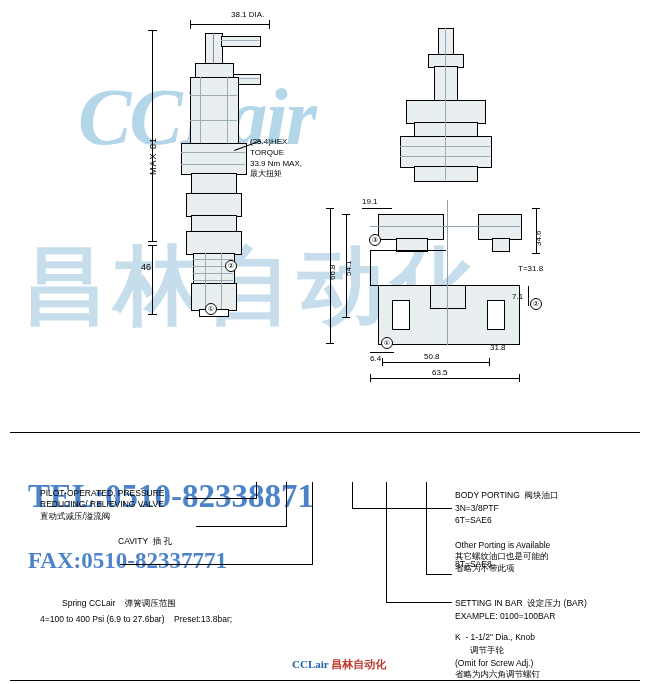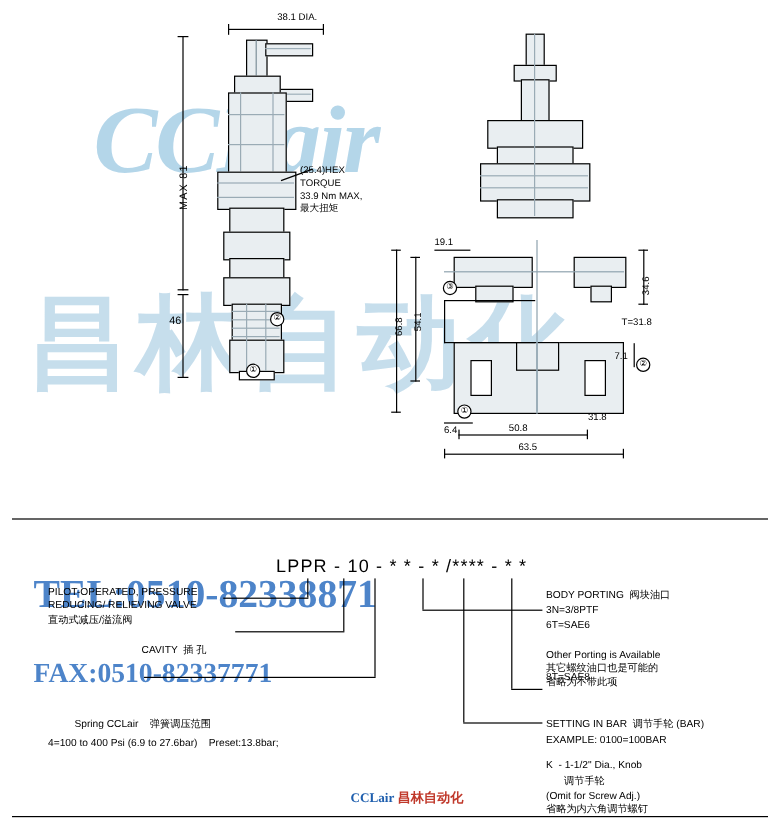--- a/index.html
+++ b/index.html
@@ -176,21 +176,20 @@
     <div class="circ" style="left:381px;top:337px;">①</div>
     <div class="circ" style="left:530px;top:298px;">②</div>
     <div class="circ" style="left:369px;top:234px;">③</div>
   </div>
 
   <div class="divider" style="top:432px;"></div>
   <div class="divider" style="top:680px;"></div>
 
   <div id="code">
 
-    <div class="codetitle">LPPR - 10 - * *  -  *  /****  - * *</div>
 
     <div class="leader v1" style="left:256px;top:42px;width:1px;height:16px;"></div>
     <div class="leader h1" style="left:186px;top:58px;width:71px;height:1px;"></div>
 
     <div class="leader v1" style="left:286px;top:42px;width:1px;height:44px;"></div>
     <div class="leader h1" style="left:196px;top:86px;width:91px;height:1px;"></div>
 
     <div class="leader v1" style="left:312px;top:42px;width:1px;height:82px;"></div>
     <div class="leader h1" style="left:120px;top:124px;width:193px;height:1px;"></div>
 
@@ -212,21 +211,21 @@
     <div class="ctext" style="left:40px;top:174px;">4=100 to 400 Psi (6.9 to 27.6bar)    Preset:13.8bar;</div>
 
     <div class="ctext" style="left:455px;top:50px;">BODY PORTING  阀块油口</div>
     <div class="ctext" style="left:455px;top:63px;">3N=3/8PTF</div>
     <div class="ctext" style="left:455px;top:75px;">6T=SAE6</div>
     <div class="ctext" style="left:455px;top:87px;margin-top:32px;">8T=SAE8</div>
     <div class="ctext" style="left:455px;top:100px;line-height:1.35;">Other Porting is Available
 其它螺纹油口也是可能的
 省略为不带此项</div>
 
-    <div class="ctext" style="left:455px;top:158px;">SETTING IN BAR  调节手轮 (BAR)</div>
+    <div class="ctext" style="left:455px;top:158px;">SETTING IN BAR  设定压力 (BAR)</div>
     <div class="ctext" style="left:455px;top:171px;">EXAMPLE: 0100=100BAR</div>
 
     <div class="ctext" style="left:455px;top:192px;">K  - 1-1/2" Dia., Knob</div>
     <div class="ctext" style="left:470px;top:205px;">调节手轮</div>
     <div class="ctext" style="left:455px;top:218px;line-height:1.35;">(Omit for Screw Adj.)
 省略为内六角调节螺钉</div>
   </div>
 
   <div class="footer"><span>CCLair </span><span class="cn">昌林自动化</span></div>
 

